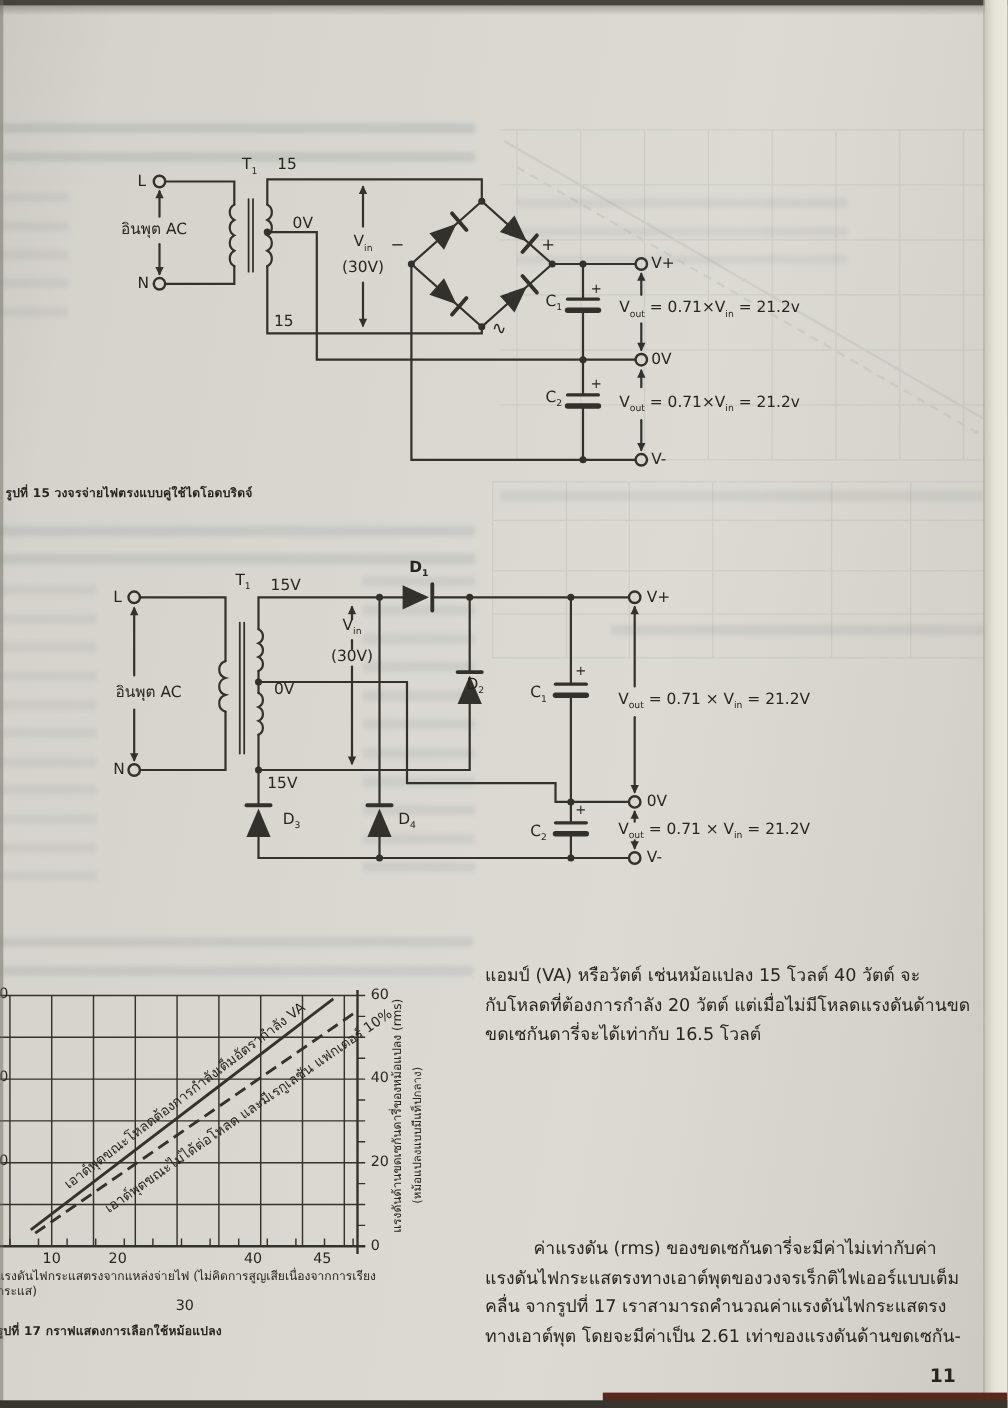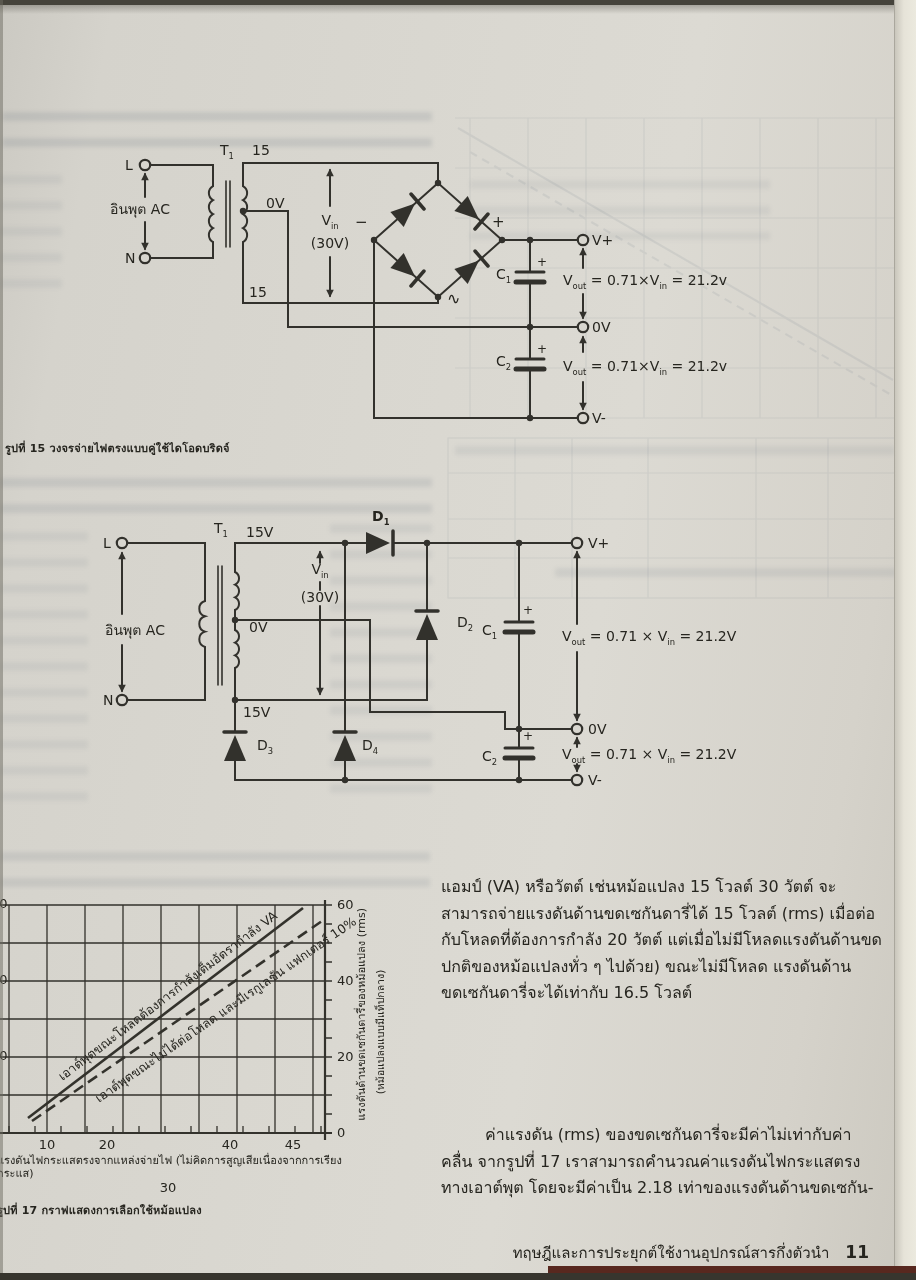--- a/index.html
+++ b/index.html
@@ -199,21 +199,21 @@
   <span class="lbl" style="left:103px;top:535px;">L</span>
   <span class="lbl" style="left:103px;top:692px;">N</span>
   <span class="lbl cen" style="left:93px;top:622px;width:84px;">อินพุต AC</span>
   <span class="lbl" style="left:214px;top:520px;"><span>T</span><sub>1</sub></span>
   <span class="lbl" style="left:246px;top:524px;">15V</span>
   <span class="lbl" style="left:249px;top:619px;">0V</span>
   <span class="lbl" style="left:243px;top:704px;">15V</span>
   <span class="lbl cen" style="left:304px;top:561px;width:32px;"><span>V</span><sub>in</sub></span>
   <span class="lbl cen" style="left:296px;top:589px;width:48px;">(30V)</span>
   <span class="lbl" style="left:372px;top:508px;font-weight:bold;"><span>D</span><sub>1</sub></span>
-  <span class="lbl" style="left:457px;top:614px;"><span>D</span><sub>2</sub></span>
+  <span class="lbl" style="left:424px;top:614px;"><span>D</span><sub>2</sub></span>
   <span class="lbl" style="left:257px;top:737px;"><span>D</span><sub>3</sub></span>
   <span class="lbl" style="left:362px;top:737px;"><span>D</span><sub>4</sub></span>
   <span class="lbl" style="left:482px;top:622px;"><span>C</span><sub>1</sub></span>
   <span class="lbl" style="left:523px;top:604px;font-size:12px;">+</span>
   <span class="lbl" style="left:482px;top:748px;"><span>C</span><sub>2</sub></span>
   <span class="lbl" style="left:523px;top:730px;font-size:12px;">+</span>
   <span class="lbl" style="left:588px;top:535px;">V+</span>
   <span class="lbl" style="left:588px;top:721px;">0V</span>
   <span class="lbl" style="left:588px;top:772px;">V-</span>
   <span class="lbl eq" style="left:562px;top:628px;"><span>V</span><sub>out</sub><span> = 0.71 × </span><span>V</span><sub>in</sub><span> = 21.2V</span></span>
@@ -233,34 +233,32 @@
   <span class="lbl cen" style="left:220px;top:1138px;width:20px;font-size:13px;">40</span>
   <span class="lbl cen" style="left:283px;top:1138px;width:20px;font-size:13px;">45</span>
   <div class="lbl cen rot" style="left:28px;top:989px;width:280px;font-size:12.5px;transform:rotate(-37.2deg);">เอาต์พุตขณะโหลดต้องการกำลังเต็มอัตรากำลัง VA</div>
   <div class="lbl cen rot" style="left:70px;top:1007px;width:300px;font-size:12.5px;transform:rotate(-34.8deg);">เอาต์พุตขณะไม่ได้ต่อโหลด และมีเรกูเลชัน แฟกเตอร์ 10%</div>
   <div class="lbl cen rot" style="left:212px;top:1008px;width:300px;font-size:11px;transform:rotate(-90deg);">แรงดันด้านขดเซกันดารี่ของหม้อแปลง (rms)</div>
   <div class="lbl cen rot" style="left:230px;top:1026px;width:300px;font-size:10.5px;transform:rotate(-90deg);">(หม้อแปลงแบบมีแท็ปกลาง)</div>
   <div class="lbl" style="left:-3px;top:1155px;width:360px;font-size:11px;white-space:normal;">แรงดันไฟกระแสตรงจากแหล่งจ่ายไฟ (ไม่คิดการสูญเสียเนื่องจากการเรียงกระแส)</div>
   <div class="lbl cap" style="left:-3px;top:1205px;">รูปที่ 17 กราฟแสดงการเลือกใช้หม้อแปลง</div>
 
   <div class="bodycol" style="top:874px;">
-    <div class="tl">แอมป์ (VA) หรือวัตต์ เช่นหม้อแปลง 15 โวลต์ 30 วัตต์ จะ</div>
-    <div class="tl">สามารถจ่ายแรงดันด้านขดเซกันดารี่ได้ 15 โวลต์ (rms) เมื่อต่อ</div>
+    <div class="tl">แอมป์ (VA) หรือวัตต์ เช่นหม้อแปลง 15 โวลต์ 40 วัตต์ จะ</div>
     <div class="tl">กับโหลดที่ต้องการกำลัง 20 วัตต์ แต่เมื่อไม่มีโหลดแรงดันด้านขด</div>
-    <div class="tl">ปกติของหม้อแปลงทั่ว ๆ ไปด้วย) ขณะไม่มีโหลด แรงดันด้าน</div>
     <div class="tl">ขดเซกันดารี่จะได้เท่ากับ 16.5 โวลต์</div>
   </div>
   <div class="bodycol" style="top:1122px;">
     <div class="tl indent">ค่าแรงดัน (rms) ของขดเซกันดารี่จะมีค่าไม่เท่ากับค่า</div>
+    <div class="tl">แรงดันไฟกระแสตรงทางเอาต์พุตของวงจรเร็กติไฟเออร์แบบเต็ม</div>
     <div class="tl">คลื่น จากรูปที่ 17 เราสามารถคำนวณค่าแรงดันไฟกระแสตรง</div>
-    <div class="tl">ทางเอาต์พุต โดยจะมีค่าเป็น 2.18 เท่าของแรงดันด้านขดเซกัน-</div>
+    <div class="tl">ทางเอาต์พุต โดยจะมีค่าเป็น 2.61 เท่าของแรงดันด้านขดเซกัน-</div>
   </div>
 
   <div class="footer">
-    <span class="t">ทฤษฎีและการประยุกต์ใช้งานอุปกรณ์สารกึ่งตัวนำ</span>
     <span class="n">11</span>
   </div>
 
   <div class="edge" style="left:0;top:0;width:916px;height:5px;background:#45433b;"></div>
   <div class="edge" style="left:0;top:5px;width:916px;height:9px;background:linear-gradient(to bottom,rgba(69,67,59,.35),rgba(69,67,59,0));"></div>
   <div class="edge" style="left:0;top:0;width:3px;height:1280px;background:rgba(110,108,98,.5);"></div>
   <div class="edge" style="left:894px;top:0;width:22px;height:1280px;background:linear-gradient(to right,#c9c6bc,#e6e3d8 40%,#eceadf);border-left:1px solid #aaa79d;"></div>
   <div class="edge" style="left:548px;top:1266px;width:368px;height:14px;background:#58281f;"></div>
   <div class="edge" style="left:0;top:1273px;width:916px;height:7px;background:#37352e;"></div>
 

